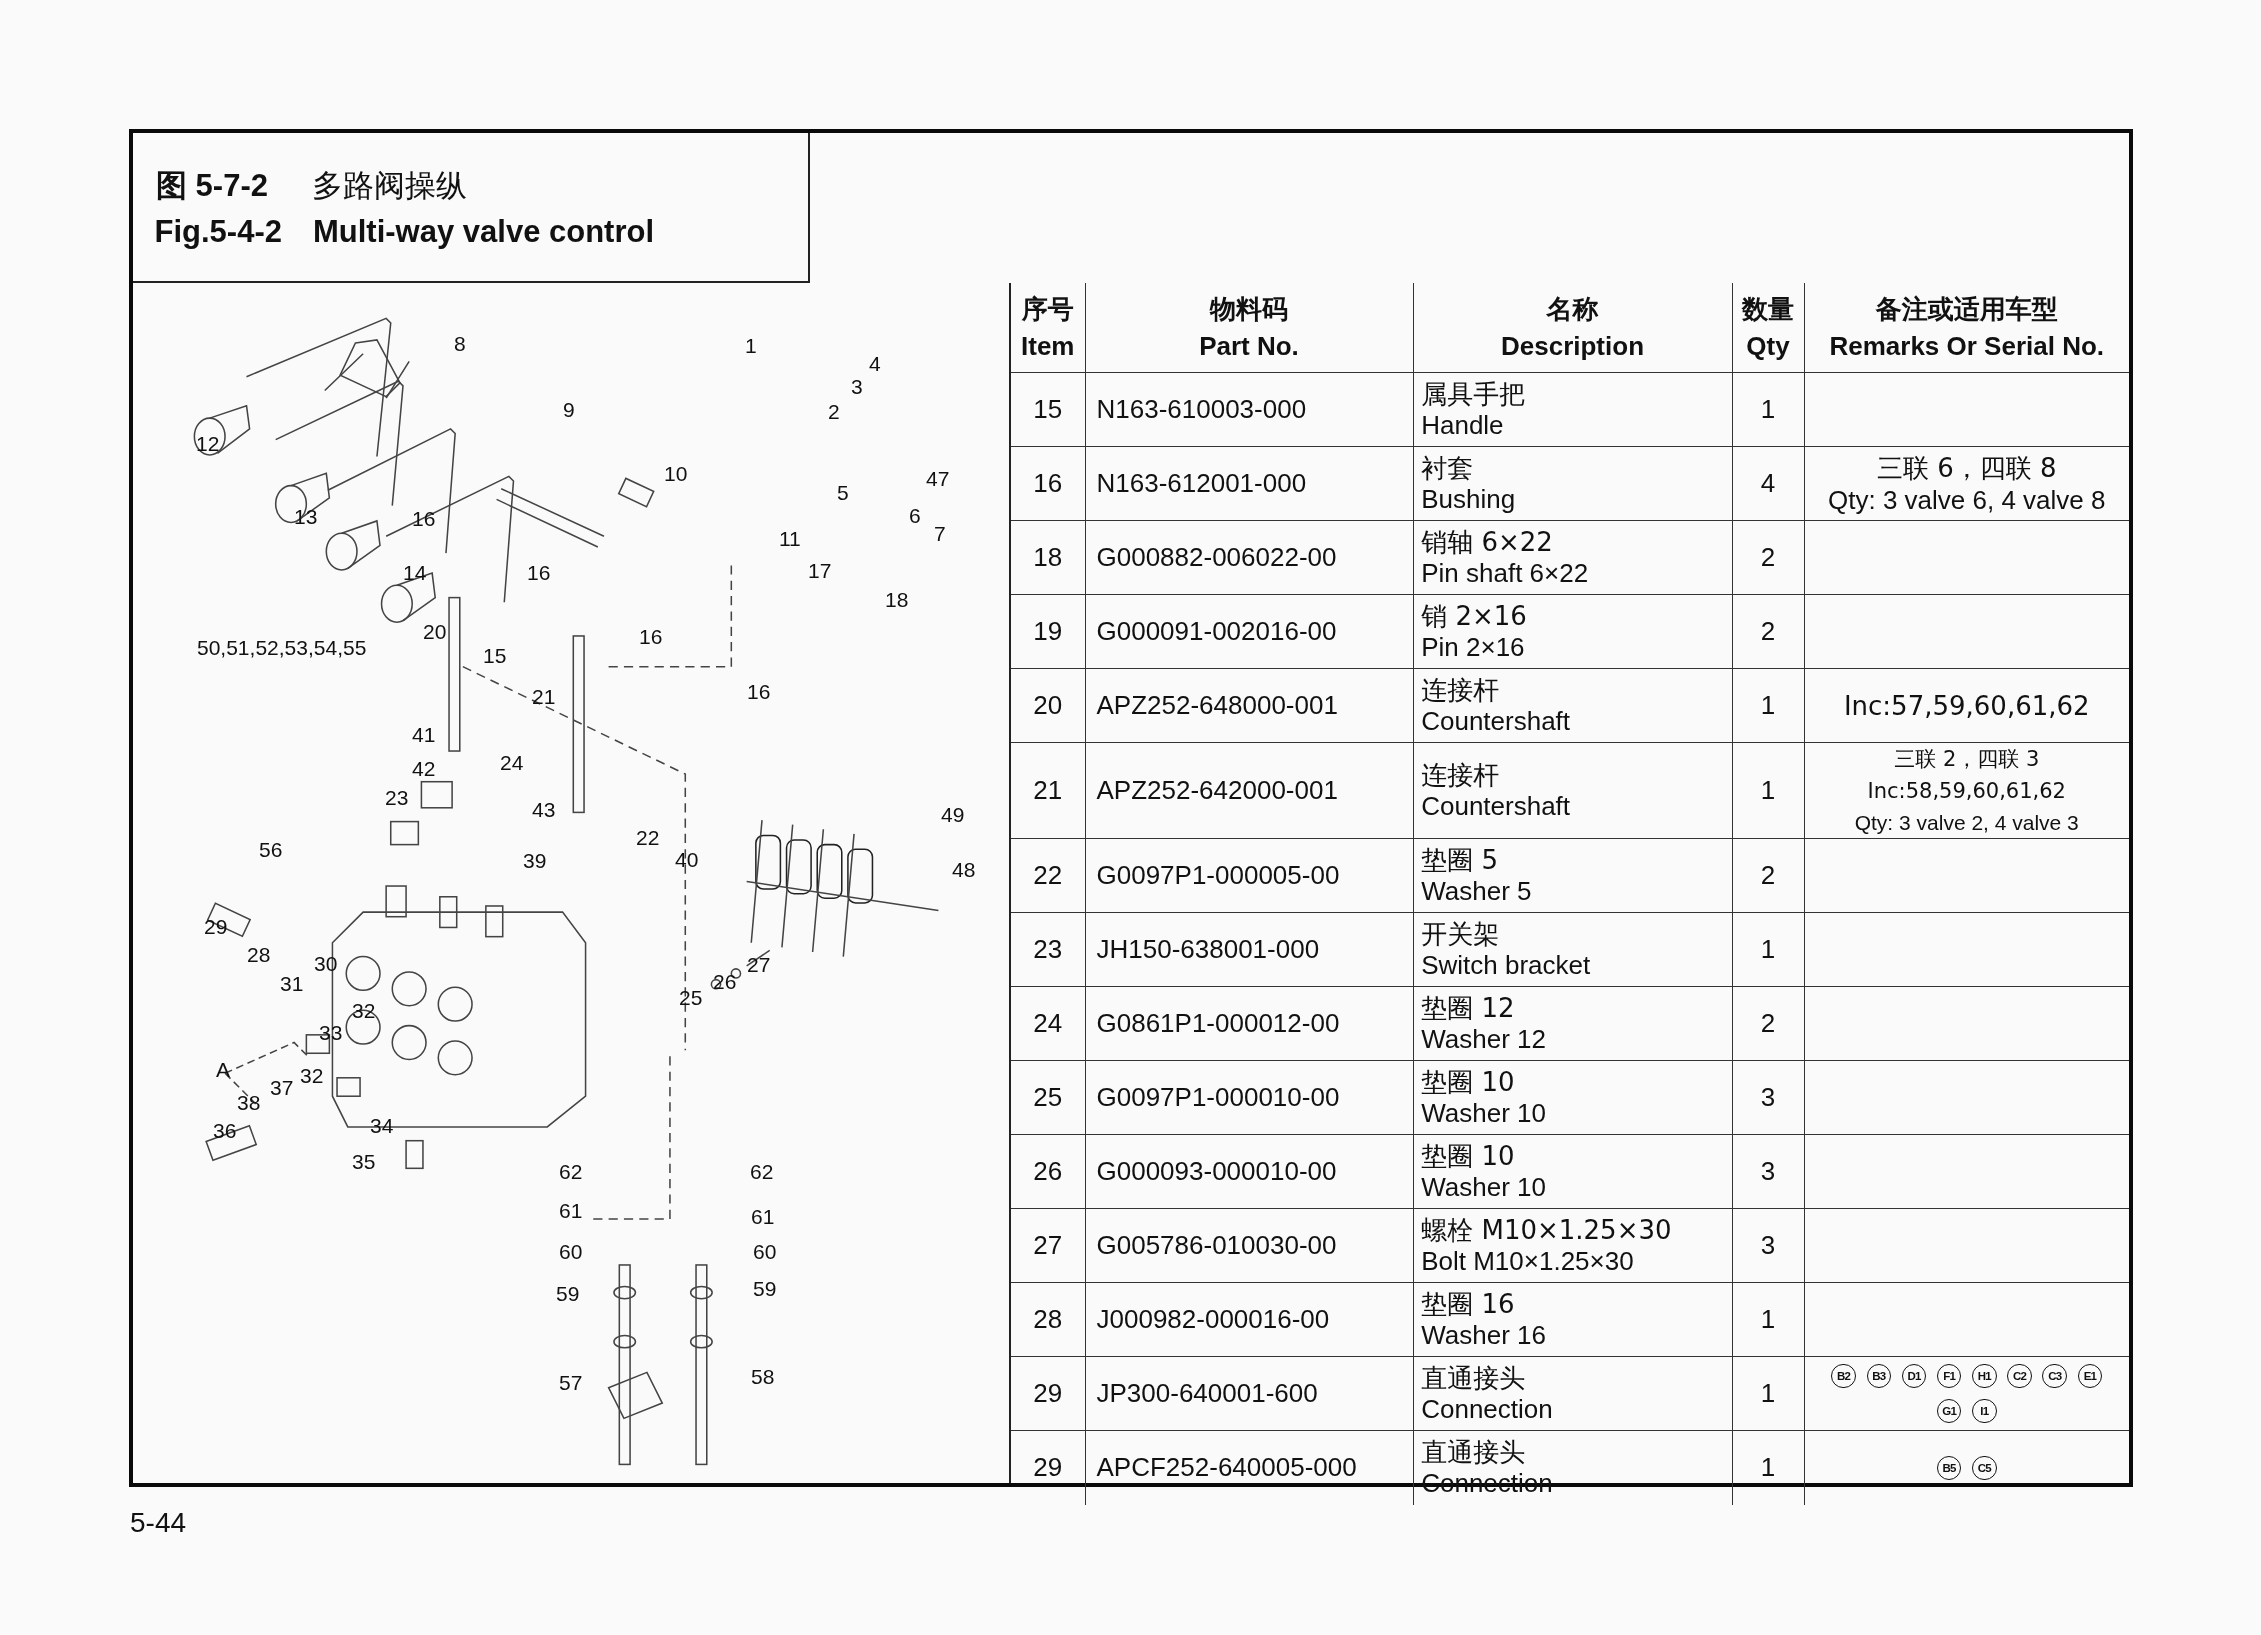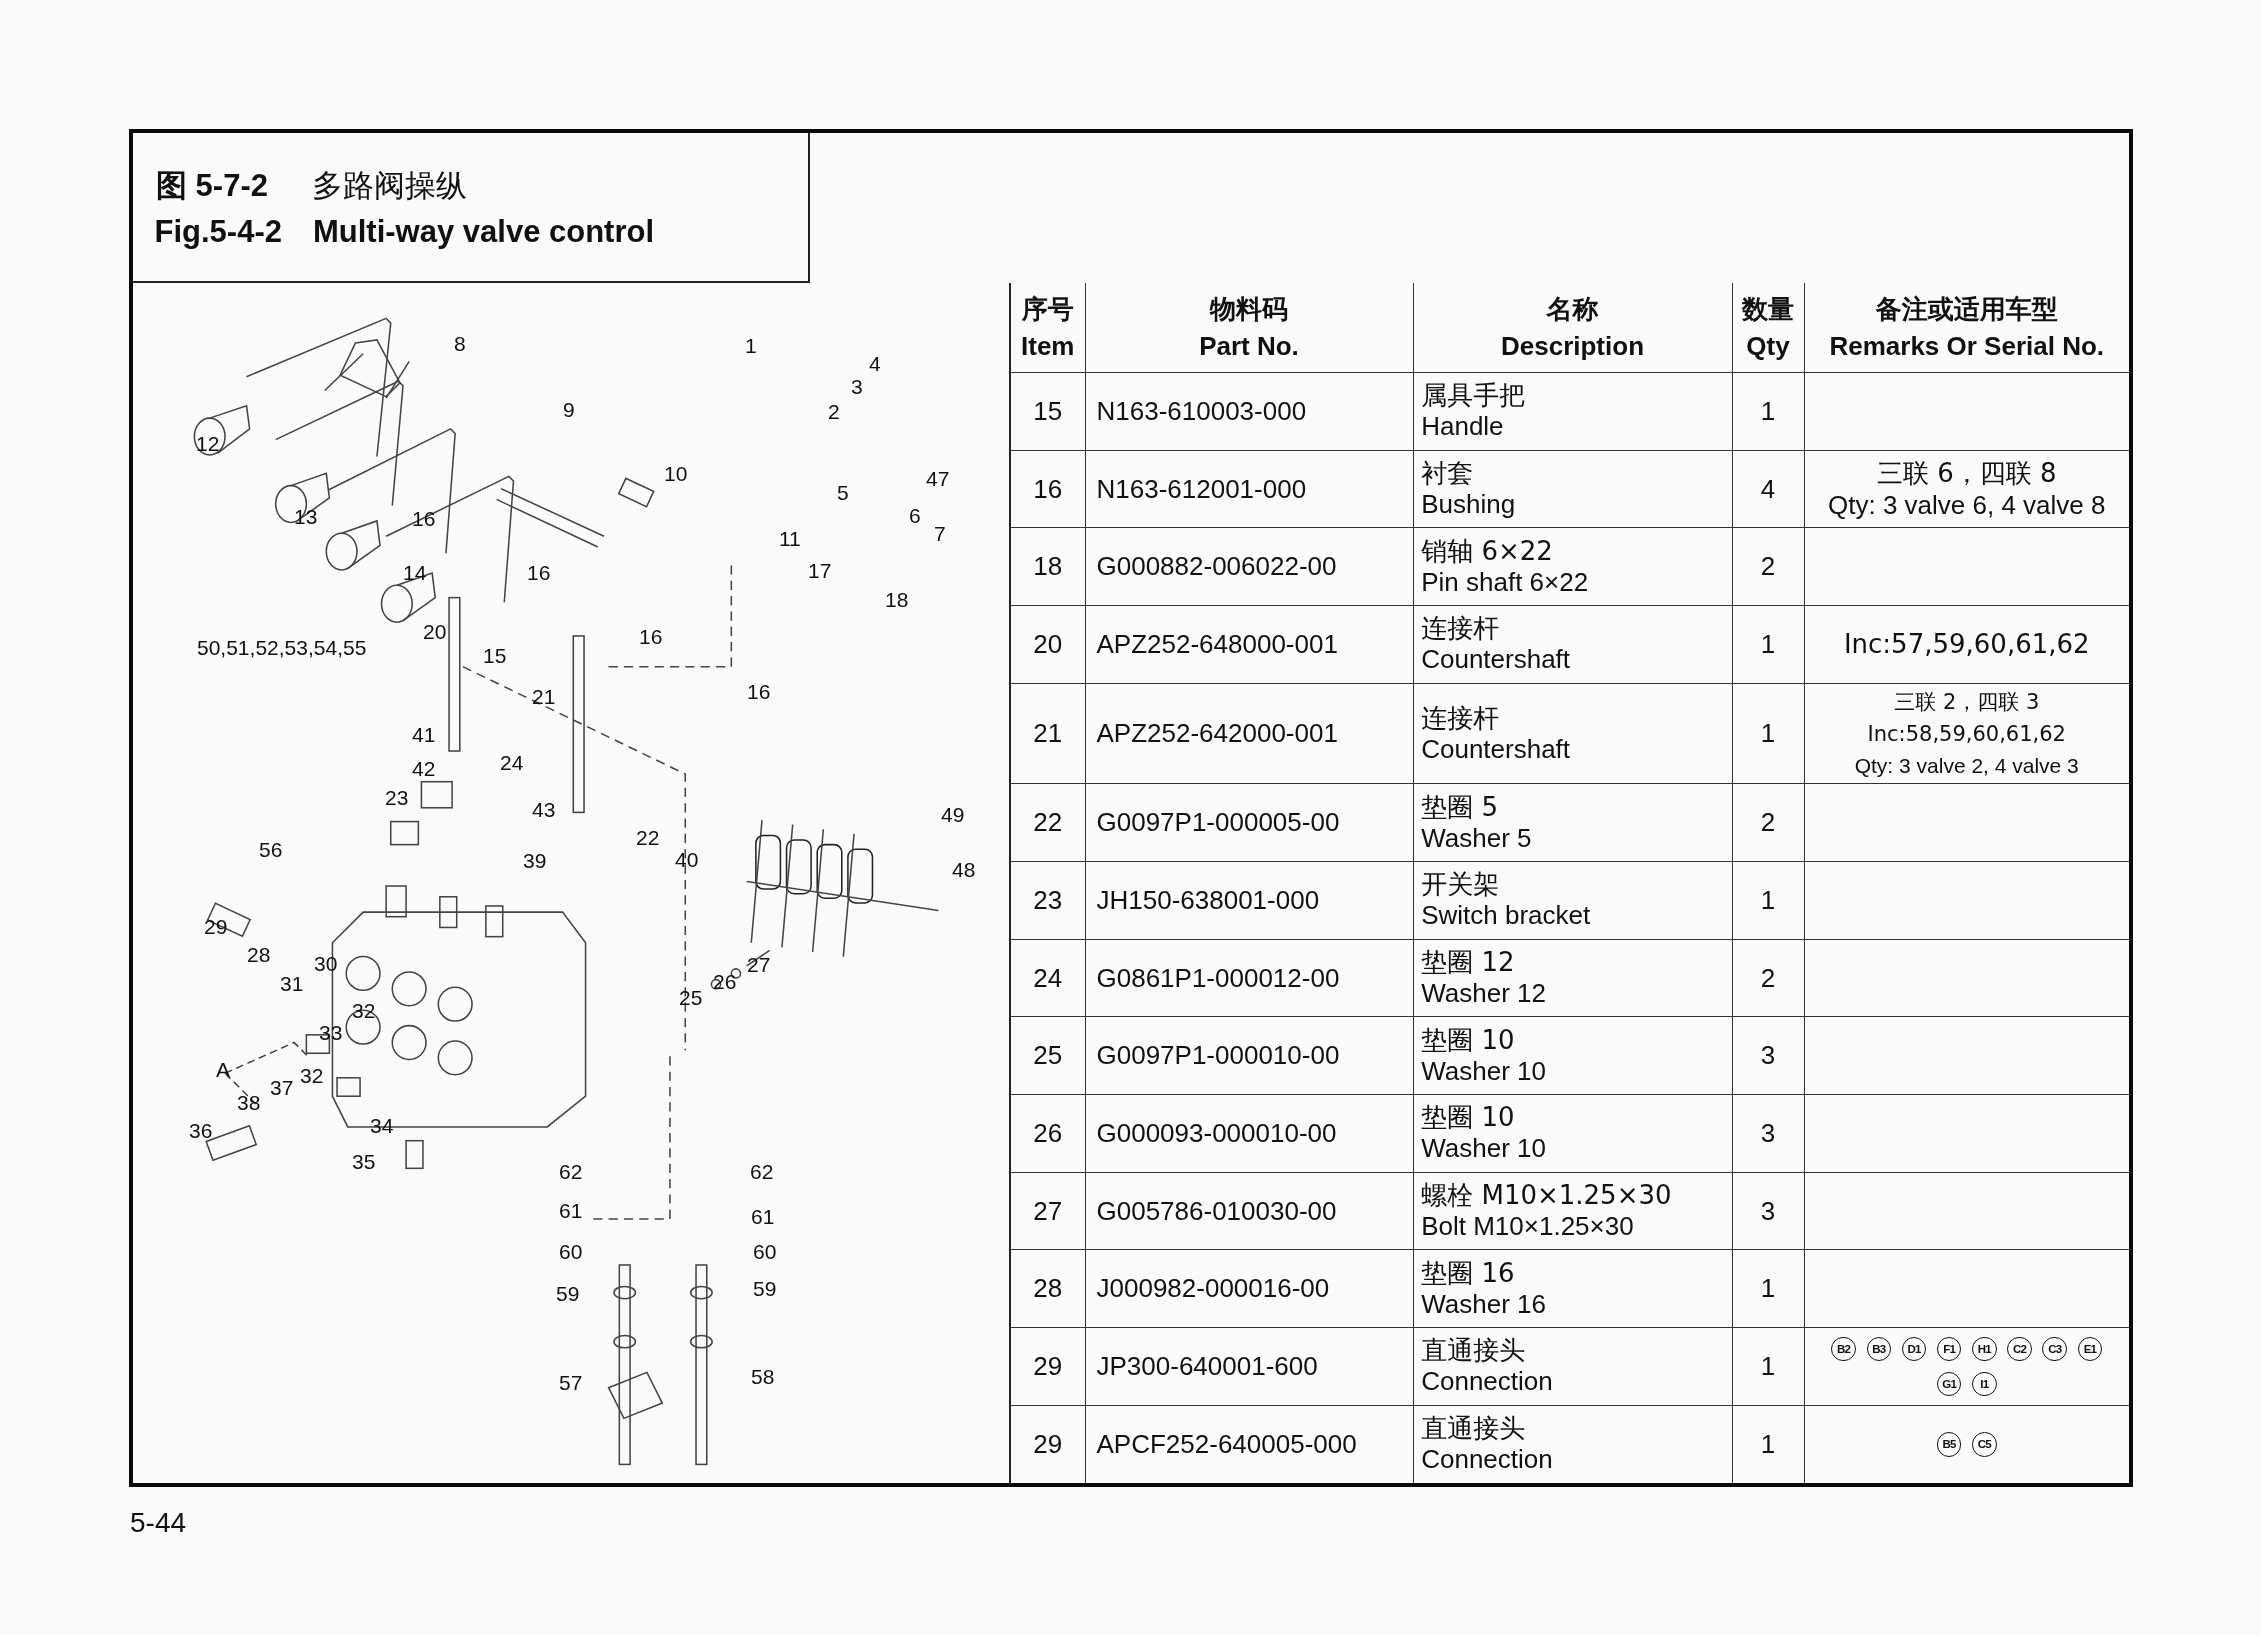--- a/index.html
+++ b/index.html
@@ -189,21 +189,21 @@
         <div class="callout" style="left: 614px; top: 670px;">27</div>
         <div class="callout" style="left: 580px; top: 687px;">26</div>
         <div class="callout" style="left: 546px; top: 703px;">25</div>
         <div class="callout" style="left: 219px; top: 716px;">32</div>
         <div class="callout" style="left: 186px; top: 738px;">33</div>
         <div class="callout" style="left: 83px; top: 775px;">A</div>
         <div class="callout" style="left: 167px; top: 781px;">32</div>
         <div class="callout" style="left: 137px; top: 793px;">37</div>
         <div class="callout" style="left: 104px; top: 808px;">38</div>
         <div class="callout" style="left: 237px; top: 831px;">34</div>
-        <div class="callout" style="left: 56px; top: 836px;">36</div>
+        <div class="callout" style="left: 80px; top: 836px;">36</div>
         <div class="callout" style="left: 219px; top: 867px;">35</div>
         <div class="callout" style="left: 426px; top: 877px;">62</div>
         <div class="callout" style="left: 617px; top: 877px;">62</div>
         <div class="callout" style="left: 426px; top: 916px;">61</div>
         <div class="callout" style="left: 618px; top: 922px;">61</div>
         <div class="callout" style="left: 426px; top: 957px;">60</div>
         <div class="callout" style="left: 620px; top: 957px;">60</div>
         <div class="callout" style="left: 423px; top: 999px;">59</div>
         <div class="callout" style="left: 620px; top: 994px;">59</div>
         <div class="callout" style="left: 426px; top: 1088px;">57</div>
@@ -245,20 +245,27 @@
             <td class="rem"><span class="cn">三联 6，四联 8</span><br><span>Qty: 3 valve 6, 4 valve 8</span></td>
           </tr>
           <tr>
             <td class="c">18</td>
             <td class="part">G000882-006022-00</td>
             <td class="desc"><span class="cn">销轴  6×22</span><br><span>Pin shaft   6×22</span></td>
             <td class="c">2</td>
             <td class="rem"><span class="cn"></span></td>
           </tr>
           <tr>
+            <td class="c">19</td>
+            <td class="part">G000091-002016-00</td>
+            <td class="desc"><span class="cn">销 2×16</span><br><span>Pin 2×16</span></td>
+            <td class="c">2</td>
+            <td class="rem"><span class="cn"></span></td>
+          </tr>
+          <tr>
             <td class="c">20</td>
             <td class="part">APZ252-648000-001</td>
             <td class="desc"><span class="cn">连接杆</span><br><span>Countershaft</span></td>
             <td class="c">1</td>
             <td class="rem"><span class="cn">Inc:57,59,60,61,62</span></td>
           </tr>
           <tr>
             <td class="c">21</td>
             <td class="part">APZ252-642000-001</td>
             <td class="desc"><span class="cn">连接杆</span><br><span>Countershaft</span></td>

